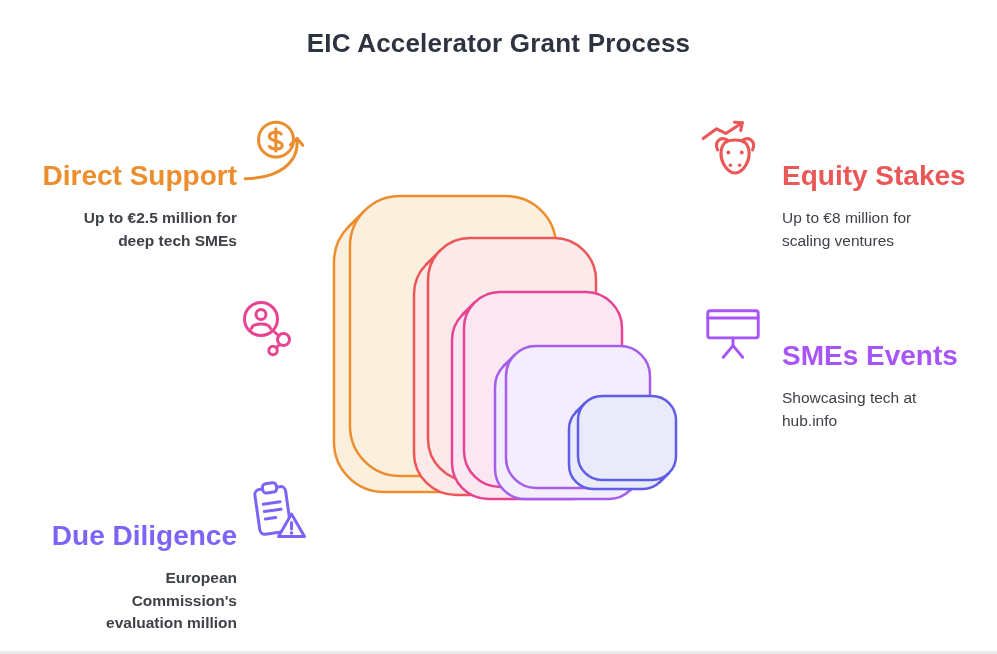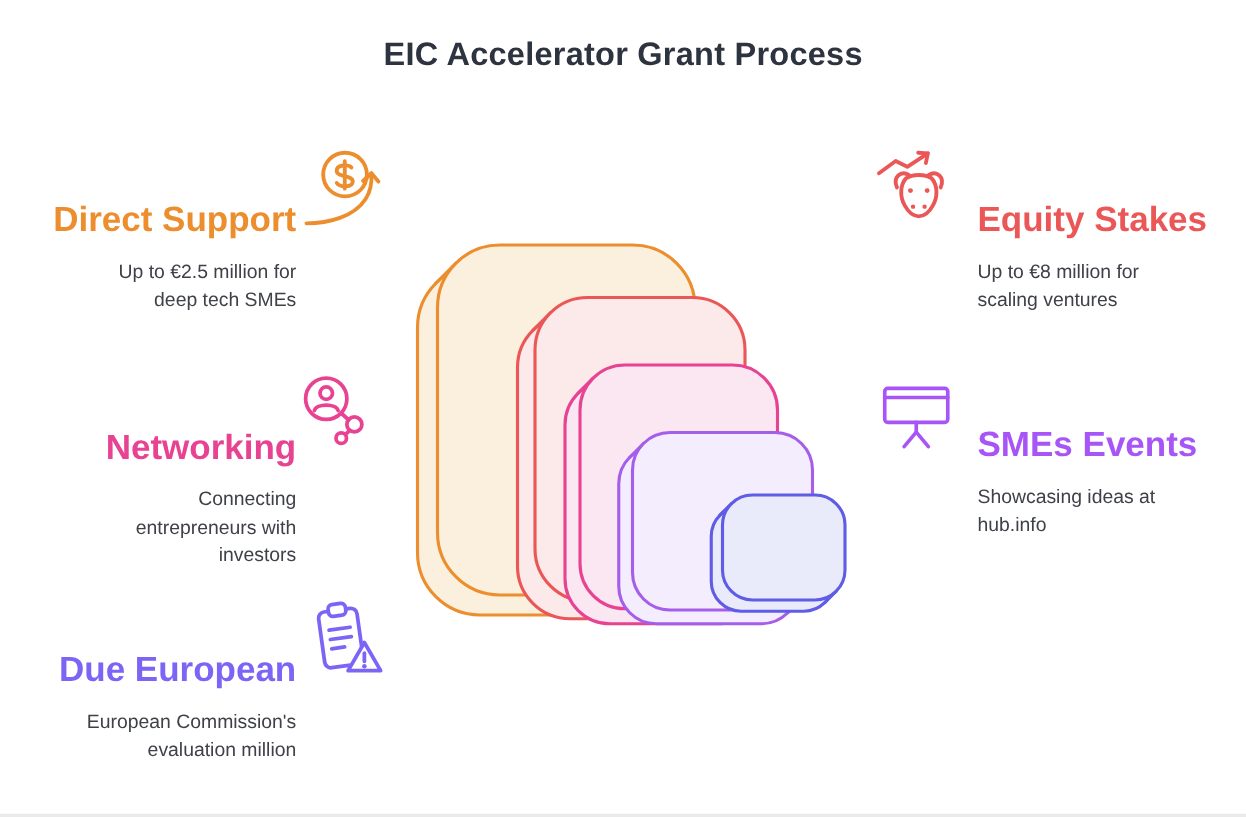--- a/index.html
+++ b/index.html
@@ -7,21 +7,21 @@
           font-family:"Liberation Sans",sans-serif;}
   .title{position:absolute;top:28px;left:0;width:100%;text-align:center;margin:0;
          font-size:26px;font-weight:700;color:#2E3340;letter-spacing:.2px;}
   .funnel-svg{position:absolute;left:0;top:0;}
   .icon{position:absolute;}
   .icon svg{display:block;width:100%;height:100%;}
   .item{position:absolute;width:210px;}
   .item h2{margin:0;font-size:28px;font-weight:600;line-height:1.25;}
   .item p{margin:14px 0 0;font-size:15.5px;line-height:1.46;color:#3E4148;}
   .item.left{text-align:right;}
-  .item.left p{width:176px;margin-left:auto;}
+  .item.left p{width:176px;margin-left:auto;font-weight:bold;}
   .item.right p{width:172px;}
   .h-orange{color:#ED8E2E;}
   .h-red{color:#EB5757;}
   .h-magenta{color:#E84393;}
   .h-violet{color:#A855F7;}
   .h-indigo{color:#7C65F6;}
   .bottom-edge{position:absolute;left:0;right:0;bottom:0;height:3px;background:#EAEAEA;}
 </style>
 </head>
 <body>
@@ -107,56 +107,52 @@
         <circle cx="25" cy="23" r="16.5"></circle>
         <circle cx="25" cy="18.5" r="5"></circle>
         <path d="M15.5 32.5 C 17 26.5 33 26.5 34.5 32.5"></path>
         <path d="M37.5 35 L43 40"></path>
         <circle cx="47.5" cy="43.5" r="6"></circle>
         <path d="M43.5 48.5 L40.5 51.5"></path>
         <circle cx="37" cy="54.5" r="4.2"></circle>
       </g>
     </svg>
   </div>
-  <div class="item left" style="left:27px;top:340px;">
-    <h2 class="h-magenta">Networking</h2>
-    <p>Connecting entrepreneurs with investors</p>
-  </div>
 
   <div class="icon" style="left:700px;top:302px;width:66px;height:64px;">
     <svg viewBox="0 0 66 66">
       <g fill="none" stroke-width="3" stroke-linecap="round" stroke-linejoin="round" stroke="#A855F7">
         <rect x="7" y="9" width="52" height="28" rx="2.5"></rect>
         <path d="M7 16.5 H59"></path>
         <path d="M33 37 V45"></path>
         <path d="M33 45 L23 57"></path>
         <path d="M33 45 L43 57"></path>
       </g>
     </svg>
   </div>
   <div class="item right" style="left:782px;top:338px;">
     <h2 class="h-violet">SMEs Events</h2>
-    <p>Showcasing ideas at hub.info</p>
+    <p>Showcasing tech at hub.info</p>
   </div>
 
   <div class="icon" style="left:242px;top:476px;width:76px;height:78px;">
     <svg viewBox="0 0 76 76">
       <g fill="none" stroke-width="3" stroke-linecap="round" stroke-linejoin="round" stroke="#7C65F6">
         <g transform="rotate(-8 30 32)">
           <rect x="15" y="11" width="31" height="45" rx="5"></rect>
           <rect x="23.5" y="6" width="14" height="9.5" rx="3.5" fill="#ffffff"></rect>
           <path d="M22 26 H39"></path>
           <path d="M22 33.5 H39"></path>
           <path d="M22 41 H32.5"></path>
         </g>
         <path d="M49.5 37 L62.5 59.5 L36.5 59.5 Z" fill="#ffffff"></path>
         <path d="M49.5 45.5 V52"></path>
       </g>
       <circle cx="49.5" cy="56" r="1.8" stroke="none" fill="#7C65F6"></circle>
     </svg>
   </div>
   <div class="item left" style="left:27px;top:518px;">
-    <h2 class="h-indigo">Due European</h2>
+    <h2 class="h-indigo">Due Diligence</h2>
     <p>European Commission's evaluation million</p>
   </div>
 
   <div class="bottom-edge"></div>
 </div>
 
 </body></html>

